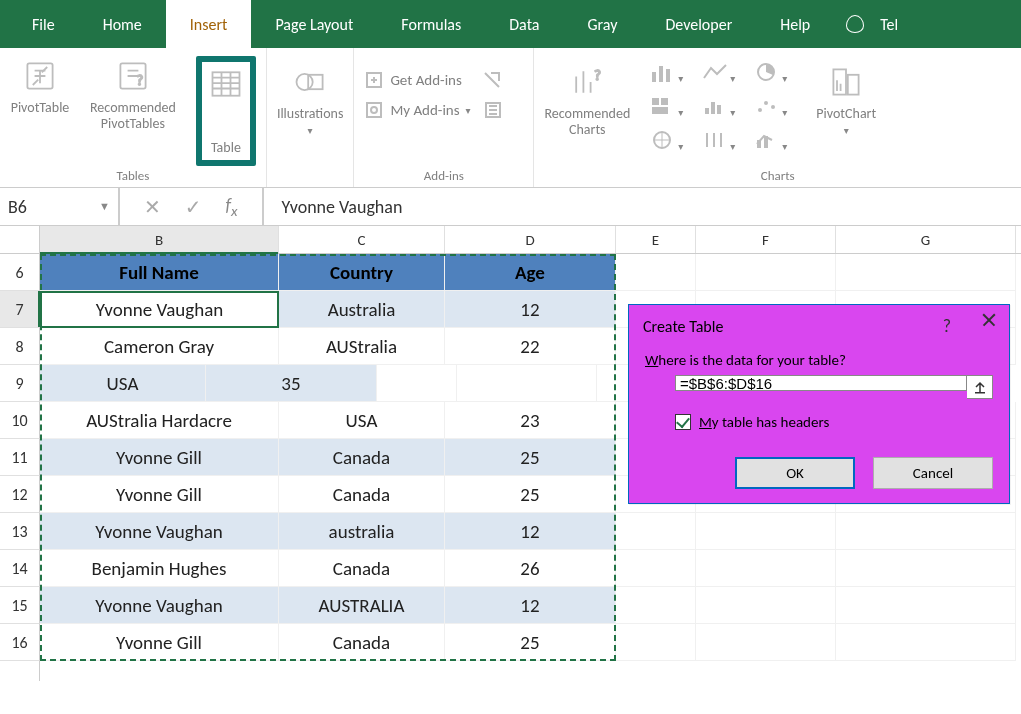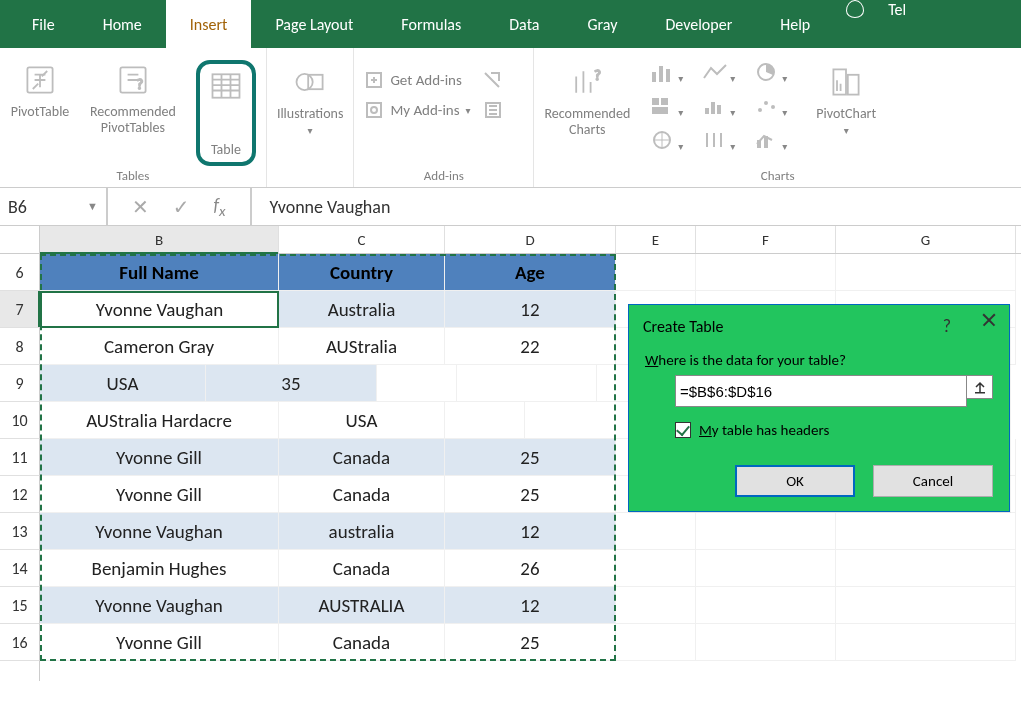--- a/index.html
+++ b/index.html
@@ -27,23 +27,23 @@
     padding: 0 24px;
     display: flex; align-items: center;
     font-size: 16px;
     cursor: pointer;
   }
   .ribbon-tab.active {
     background: #fff;
     color: #a16207;
   }
   .tell-me {
-    display: flex; 
+    display: flex; align-items: center;
     padding: 0 12px;
-    gap: 24px;
+    gap: 16px;
     font-size: 16px;
   }
   .bulb {
     width: 18px; height: 18px;
     border: 1.5px solid #fff;
     border-radius: 50% 50% 50% 50% / 60% 60% 40% 40%;
     position: relative;
   }
 
   
@@ -79,22 +79,22 @@
     font-size: 14px;
     text-align: center;
     line-height: 1.15;
   }
   .btn-stack .label { white-space: pre; }
   .icon-box {
     width: 40px; height: 40px;
     display: flex; align-items: center; justify-content: center;
   }
   .highlight {
-    border: 4px solid #0f766e;
-    border-radius: 14px;
+    border: 6px solid #0f766e;
+    border-radius: 2px;
     padding: 2px 4px 4px 4px;
     gap: 36px;
   }
   .small-row {
     display: flex; align-items: center; gap: 6px;
     font-size: 15px; color: #808080;
     margin-bottom: 10px;
     white-space: nowrap;
   }
 
@@ -106,21 +106,21 @@
 
   
   .formula-row {
     display: flex; align-items: center;
     height: 38px;
     border-bottom: 1px solid #ccc;
     font-size: 18px;
     color: #333;
   }
   .name-box {
-    width: 108px; height: 100%;
+    width: 120px; height: 100%;
     display: flex; align-items: center; justify-content: space-between;
     border-right: 2px solid #ccc;
     padding: 0 8px;
   }
   .name-box .dd { color: #888; font-size: 11px; }
   .fx-controls {
     display: flex; gap: 24px; align-items: center;
     padding: 0 24px;
     color: #aaa;
     border-right: 2px solid #ccc;
@@ -181,41 +181,41 @@
     background: #fff;
     display:flex; align-items:center; justify-content:center;
     font-size:19px; color:#222;
     pointer-events: none;
   }
 
   
   .dialog {
     position: absolute;
     border: 1px solid #0067c0;
-    background: #22c55e;
+    background: #d946ef;
     font-size: 15px;
     box-shadow: 1px 1px 0 rgba(0,0,0,0.05);
   }
   .dialog-title {
     display: flex; align-items: center; justify-content: space-between;
     height: 42px; padding: 0 14px;
     font-size: 16px;
   }
   .dialog-title .right { display:flex; gap:30px; align-items:center; color:#333;}
   .close-x { width:14px; height:14px; }
   .close-x::before, .close-x::after{
     content:""; position:absolute; width:16px; height:1.5px; background:#333;
   }
   .close-x{ position:relative; }
   .close-x::before{ transform: rotate(45deg);} 
   .close-x::after{ transform: rotate(-45deg);} 
   .dialog-body { padding: 4px 16px 14px 16px; }
   .input-wrap { display:flex; margin:6px 0 14px 30px;}
   .input-wrap input{
-    flex:1; height:32px; font-size:15px; padding:0 4px;
+    flex:1; height:16px; font-size:15px; padding:0 4px;
     border:1px solid #888; background:#fff;
   }
   .range-btn{
     width:26px; height:24px; border:1px solid #888; border-left:none;
     display:flex; align-items:center; justify-content:center; background:#fff;
   }
   .chk-row{ display:flex; align-items:center; gap:8px; margin-left:30px; }
   .chk{
     width:16px; height:16px; border:1px solid #333; position:relative; background:#fff;
   }
@@ -459,20 +459,21 @@
       <div class="cell band" style="width: 166px;">USA</div>
       <div class="cell band" style="width: 171px;">35</div>
       <div class="cell" style="width: 80px;"></div>
       <div class="cell" style="width: 140px;"></div>
       <div class="cell" style="width: 180px;"></div>
     </div>
     <div class="row">
       <div class="rowh">10</div>
       <div class="cell" style="width: 239px;">AUStralia Hardacre</div>
       <div class="cell" style="width: 166px;">USA</div>
+      <div class="cell" style="width: 171px;">23</div>
       <div class="cell" style="width: 80px;"></div>
       <div class="cell" style="width: 140px;"></div>
       <div class="cell" style="width: 180px;"></div>
     </div>
     <div class="row">
       <div class="rowh">11</div>
       <div class="cell band" style="width: 239px;">Yvonne Gill</div>
       <div class="cell band" style="width: 166px;">Canada</div>
       <div class="cell band" style="width: 171px;">25</div>
       <div class="cell" style="width: 80px;"></div>

